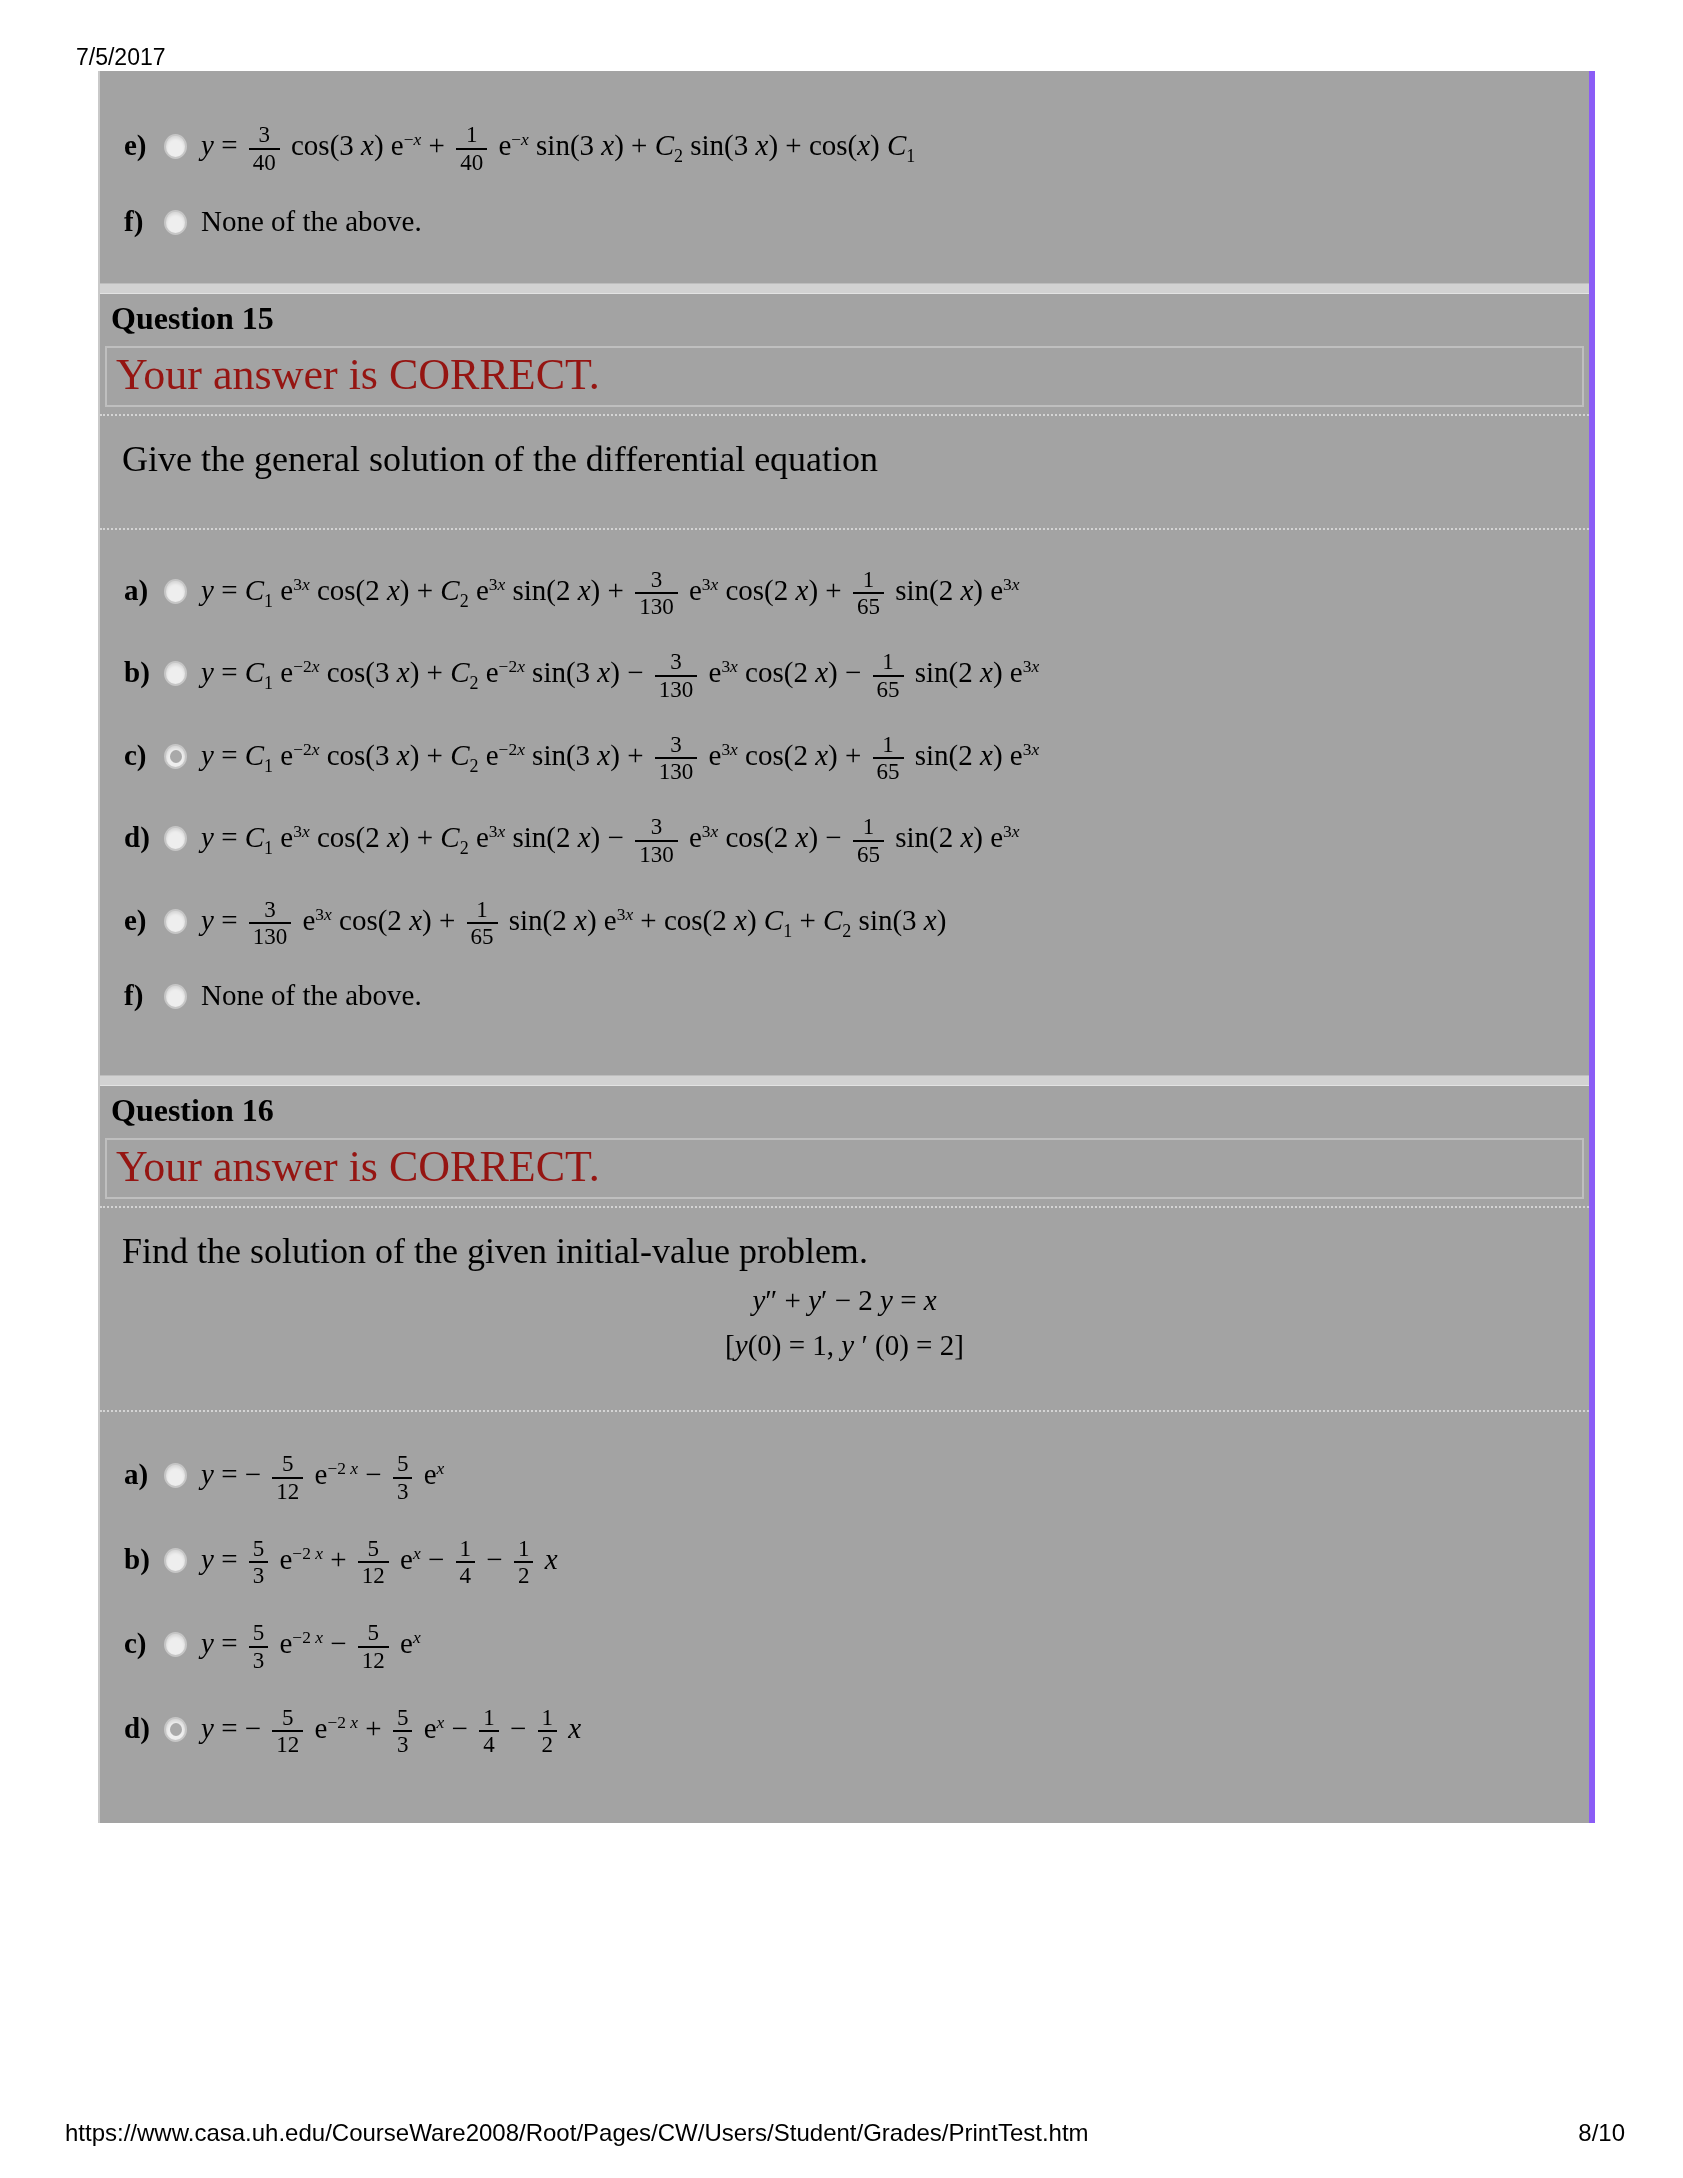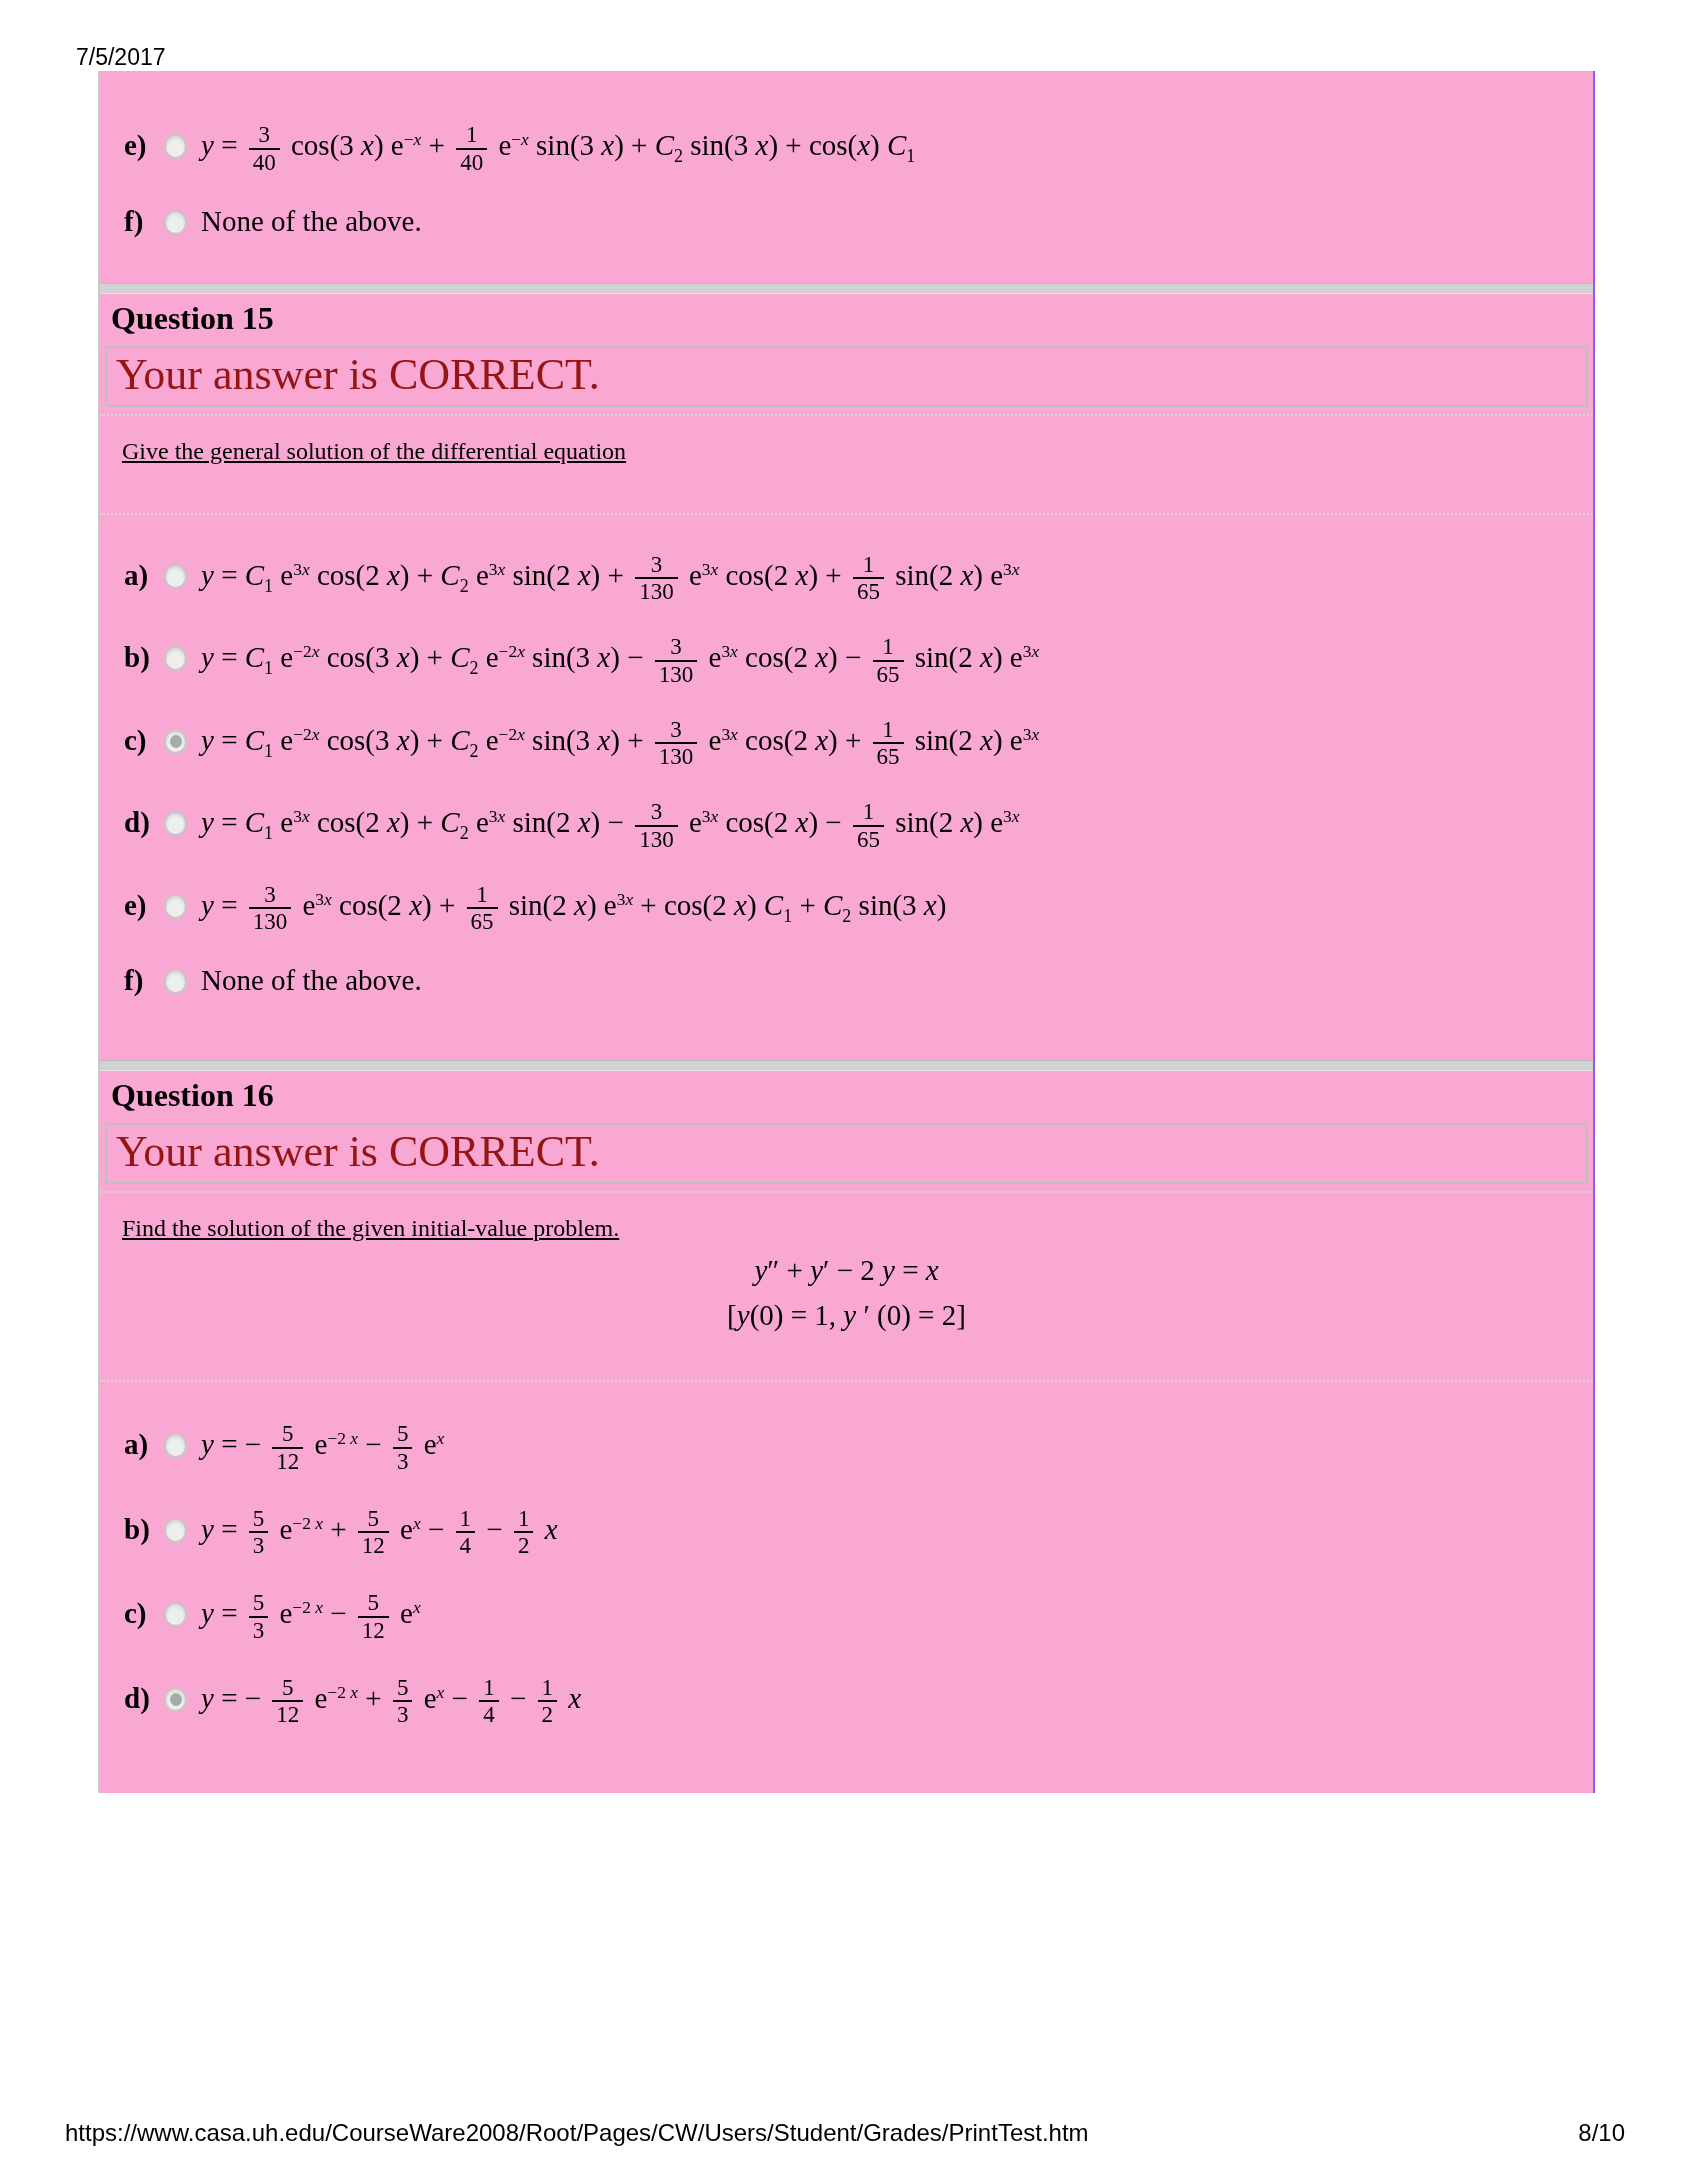--- a/index.html
+++ b/index.html
@@ -10,27 +10,27 @@
   
   .hdr{position:absolute;top:44px;left:0;width:1522px;height:30px;
        font-family:"Liberation Sans", sans-serif;font-size:23px;}
   .hdr .date{position:absolute;left:76px;top:0;}
   .hdr .ptitle{position:absolute;left:0;top:0;width:100%;text-align:center;}
   .ftr{position:absolute;top:2119px;left:65px;right:58px;
        font-family:"Liberation Sans", sans-serif;font-size:24px;}
   .ftr .pg{float:right;}
   
   .sheet{position:absolute;left:98px;top:71px;width:1497px;box-sizing:border-box;
-         border-left:2px solid #c9c9c9;border-right:2px solid #8b5cf6;background:#f9a8d4;}
+         border-left:2px solid #c9c9c9;border-right:6px solid #8b5cf6;background:#a3a3a3;}
   .qdivider{height:9px;background:#d2d2d2;border-top:1px solid #bdbdbd;border-bottom:1px solid #e3e3e3;}
   .qtitle{font-size:32px;font-weight:bold;padding:6px 10px 9px 11px;border-radius:6px;}
   .result-box{border:2px solid #bfbfbf;margin:0 5px 7px 5px;padding:1px 10px 5px 9px;
               font-size:44px;color:var(--correct-red,#951512);}
   .qbody{border-top:2px dotted #d4d4d4;border-bottom:2px dotted #d4d4d4;padding:22px 22px 48px 22px;}
-  .prompt{font-size:24px;text-decoration:underline;}
+  .prompt{font-size:36px;}
   .eq{text-align:center;font-size:29px;margin-top:12px;white-space:nowrap;}
   .eq + .eq{margin-top:12px;}
   .options{padding:8px 18px 34px 24px;}
   .q14pad{padding-top:22px;padding-bottom:16px;}
   .option{margin:29px 0;font-size:29px;white-space:nowrap;}
   .opts16 .option{margin:31px 0;}
   .opt-key{font-weight:bold;display:inline-block;min-width:34px;}
   .radio{display:inline-block;width:23px;height:25px;border-radius:50%;
          background:#eeeeee;border:2px solid #c6c6c6;box-sizing:border-box;
          box-shadow:inset 0 2px 3px rgba(0,0,0,0.10);

